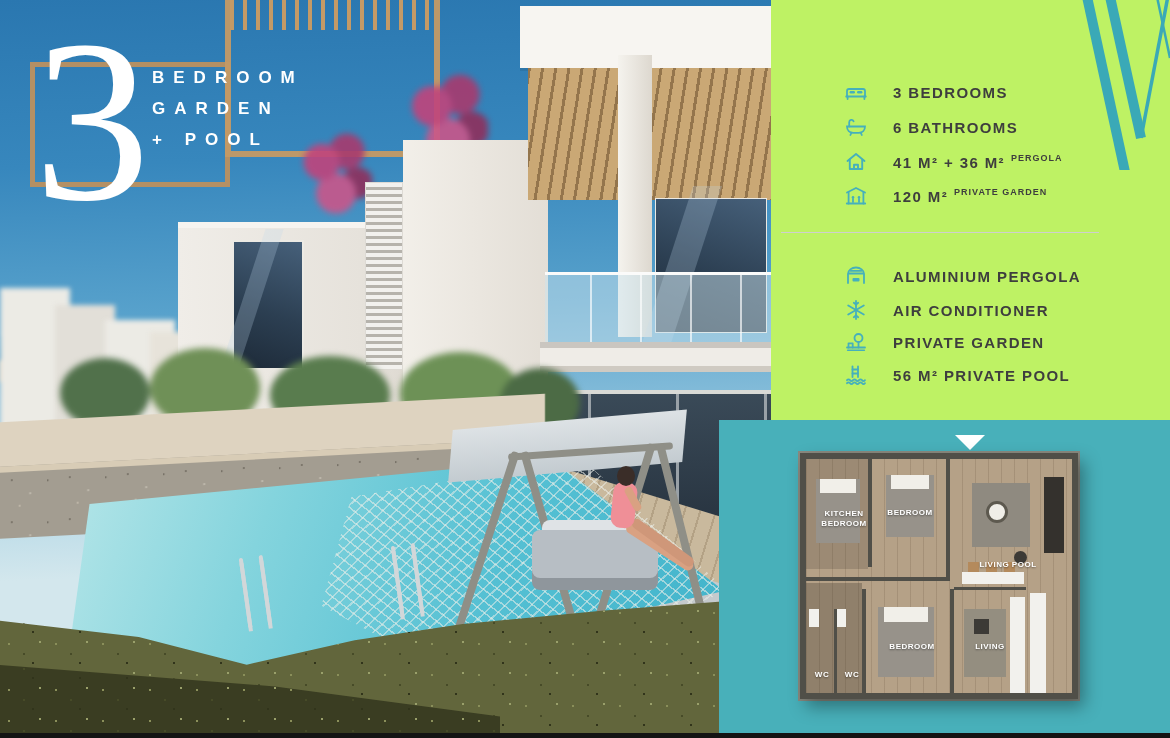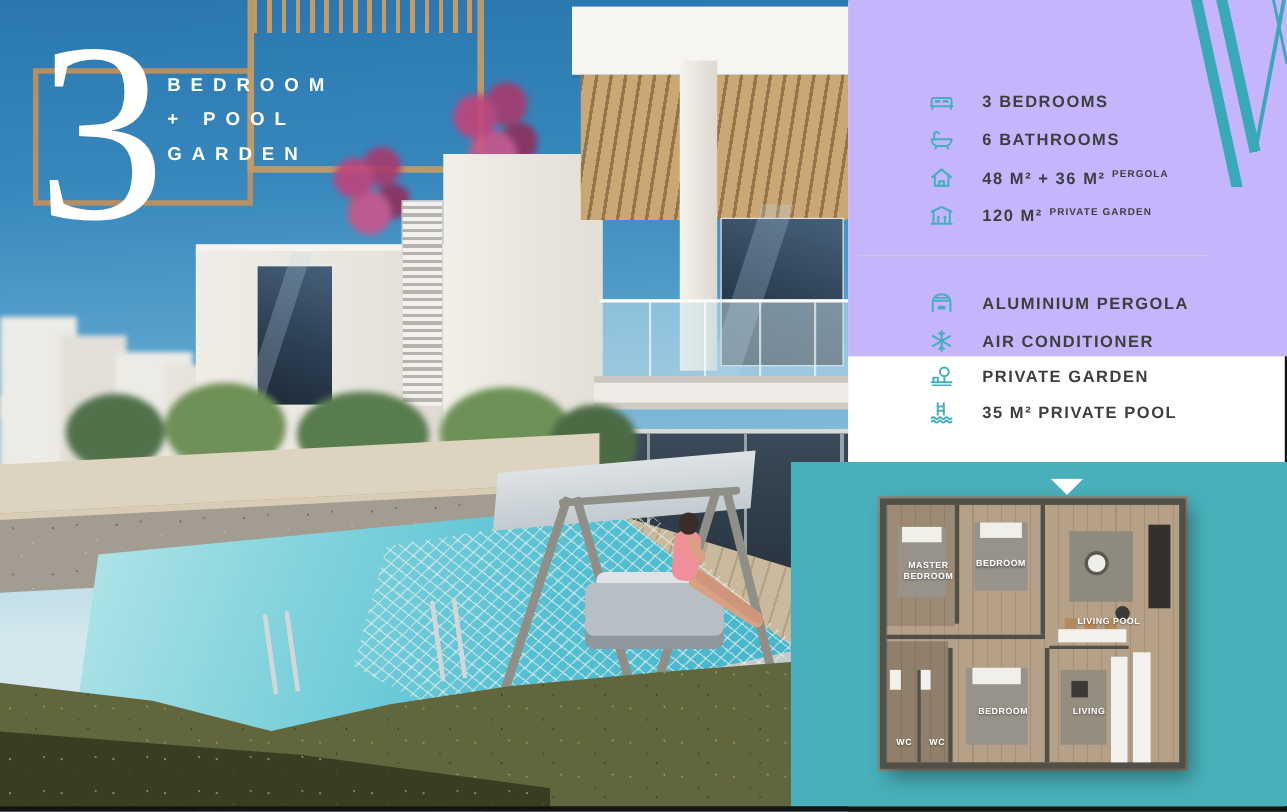--- a/index.html
+++ b/index.html
@@ -58,21 +58,21 @@
   .woman .arm{left:44px;top:28px;width:8px;height:26px;background:#d9a182;border-radius:4px;transform:rotate(-28deg);}
   .woman .legs{left:42px;top:62px;width:78px;height:11px;background:#d9a182;border-radius:6px;transform:rotate(33deg);transform-origin:left center;}
   .woman .legs2{left:48px;top:58px;width:74px;height:10px;background:#cf9779;border-radius:6px;transform:rotate(36deg);transform-origin:left center;}
 
   
   .hero-number{left:34px;top:14px;font-family:"Liberation Serif",serif;font-size:232px;line-height:.92;color:#fff;font-weight:400;}
   .hero-lines{left:152px;top:62px;color:#fff;font-size:17px;font-weight:700;letter-spacing:9px;line-height:31px;white-space:nowrap;}
   .hero-lines span{position:static;display:block;}
 
   
-  .panel{left:771px;top:0;width:399px;height:324px;background:#c4b5fd;}
+  .panel{left:771px;top:0;width:399px;height:420px;background:#bef264;}
   .w-logo{right:0;top:0;width:92px;height:170px;}
   .row{display:flex;align-items:center;left:70px;height:26px;}
   .row .ico{position:static;width:30px;height:24px;display:flex;align-items:center;justify-content:center;color:#45b0bc;flex:none;}
   .row .txt{position:static;margin-left:22px;font-size:15px;font-weight:700;letter-spacing:1.4px;color:#3e3e3e;white-space:nowrap;}
   .row .sfx{position:static;margin-left:6px;font-size:9px;font-weight:700;letter-spacing:1px;color:#3e3e3e;transform:translateY(-4px);white-space:nowrap;}
   .divider{left:10px;top:232px;width:318px;height:1px;background:#cfcfcf;}
 
   
   .teal{left:719px;top:420px;width:451px;height:313px;background:#48b0ba;}
   .arrow{left:236px;top:15px;width:30px;height:15px;background:#fff;clip-path:polygon(0 0,100% 0,50% 100%);}
@@ -187,22 +187,22 @@
         <div class="arm"></div>
         <div class="hair"></div>
     </div>
 
     <div class="grass"></div>
     <div class="hedge"></div>
 
     <div class="hero-number">3</div>
     <div class="hero-lines">
       <span>BEDROOM</span>
+      <span>GARDEN</span>
       <span>+ POOL</span>
-      <span>GARDEN</span>
     </div>
   </div>
 
   <div class="panel">
     <div class="w-logo">
       <svg width="92" height="170" viewBox="0 0 92 170" fill="none">
         <line x1="8" y1="-8" x2="47" y2="172" stroke="#3aa9b7" stroke-width="10"></line>
         <line x1="31" y1="-8" x2="63" y2="138" stroke="#3aa9b7" stroke-width="10"></line>
         <line x1="90" y1="-4" x2="63" y2="138" stroke="#3aa9b7" stroke-width="3.5"></line>
         <line x1="78" y1="-8" x2="92" y2="58" stroke="#3aa9b7" stroke-width="2.5"></line>
@@ -238,21 +238,21 @@
     </div>
 
     <div class="row" style="top:149px">
       <span class="ico">
         <svg width="24" height="24" viewBox="0 0 24 24" fill="none" stroke="currentColor" stroke-width="1.9" stroke-linecap="round" stroke-linejoin="round">
           <path d="M3.5 11 12 4l8.5 7"></path>
           <path d="M5.8 9.7V19h12.4V9.7"></path>
           <path d="M10 19v-4.2h4V19"></path>
         </svg>
       </span>
-      <span class="txt">48 M² + 36 M²</span>
+      <span class="txt">41 M² + 36 M²</span>
       <span class="sfx">PERGOLA</span>
     </div>
 
     <div class="row" style="top:183px">
       <span class="ico">
         <svg width="24" height="24" viewBox="0 0 24 24" fill="none" stroke="currentColor" stroke-width="1.8" stroke-linecap="round" stroke-linejoin="round">
           <path d="M3 8.5 12 4l9 4.5"></path>
           <line x1="4.6" y1="8.5" x2="4.6" y2="19.5"></line>
             <line x1="19.4" y1="8.5" x2="19.4" y2="19.5"></line>
           <line x1="2.8" y1="19.5" x2="21.2" y2="19.5"></line>
@@ -308,21 +308,21 @@
       <span class="ico">
         <svg width="24" height="24" viewBox="0 0 24 24" fill="none" stroke="currentColor" stroke-width="1.8" stroke-linecap="round">
           <line x1="8.5" y1="3.5" x2="8.5" y2="14"></line>
           <line x1="14" y1="3.5" x2="14" y2="14"></line>
           <line x1="8.5" y1="6.5" x2="14" y2="6.5"></line>
           <line x1="8.5" y1="10.5" x2="14" y2="10.5"></line>
           <path d="M3 17.2q1.5-1.8 3 0t3 0 3 0 3 0 3 0 3 0"></path>
           <path d="M3 20.2q1.5-1.8 3 0t3 0 3 0 3 0 3 0 3 0"></path>
         </svg>
       </span>
-      <span class="txt">35 M² PRIVATE POOL</span>
+      <span class="txt">56 M² PRIVATE POOL</span>
     </div>
   </div>
 
   <div class="teal">
     <div class="arrow"></div>
 
     <div class="plan">
 
       <div class="shade" style="left:0;top:0;width:62px;height:110px"></div>
       <div class="shade" style="left:0;top:124px;width:56px;height:110px;background:rgba(60,52,44,.3)"></div>
@@ -346,21 +346,21 @@
       <div class="white-f" style="left:3px;top:150px;width:10px;height:18px"></div>
 
       <div class="wall" style="left:62px;top:0;width:4px;height:108px"></div>
       <div class="wall" style="left:140px;top:0;width:4px;height:118px"></div>
       <div class="wall" style="left:0;top:118px;width:144px;height:4px"></div>
       <div class="wall" style="left:56px;top:130px;width:4px;height:104px"></div>
       <div class="wall" style="left:28px;top:150px;width:3px;height:84px"></div>
       <div class="wall" style="left:144px;top:130px;width:4px;height:104px"></div>
       <div class="wall" style="left:148px;top:128px;width:72px;height:3px"></div>
 
-      <div class="room-label" style="left:38px;top:60px;width:62px">MASTER BEDROOM</div>
+      <div class="room-label" style="left:38px;top:60px;width:62px">KITCHEN BEDROOM</div>
       <div class="room-label" style="left:104px;top:54px">BEDROOM</div>
       <div class="room-label" style="left:202px;top:106px">LIVING POOL</div>
       <div class="room-label" style="left:106px;top:188px">BEDROOM</div>
       <div class="room-label" style="left:184px;top:188px">LIVING</div>
       <div class="room-label" style="left:16px;top:216px">WC</div>
       <div class="room-label" style="left:46px;top:216px">WC</div>
     </div>
   </div>
 
   <div class="bottom-strip"></div>

